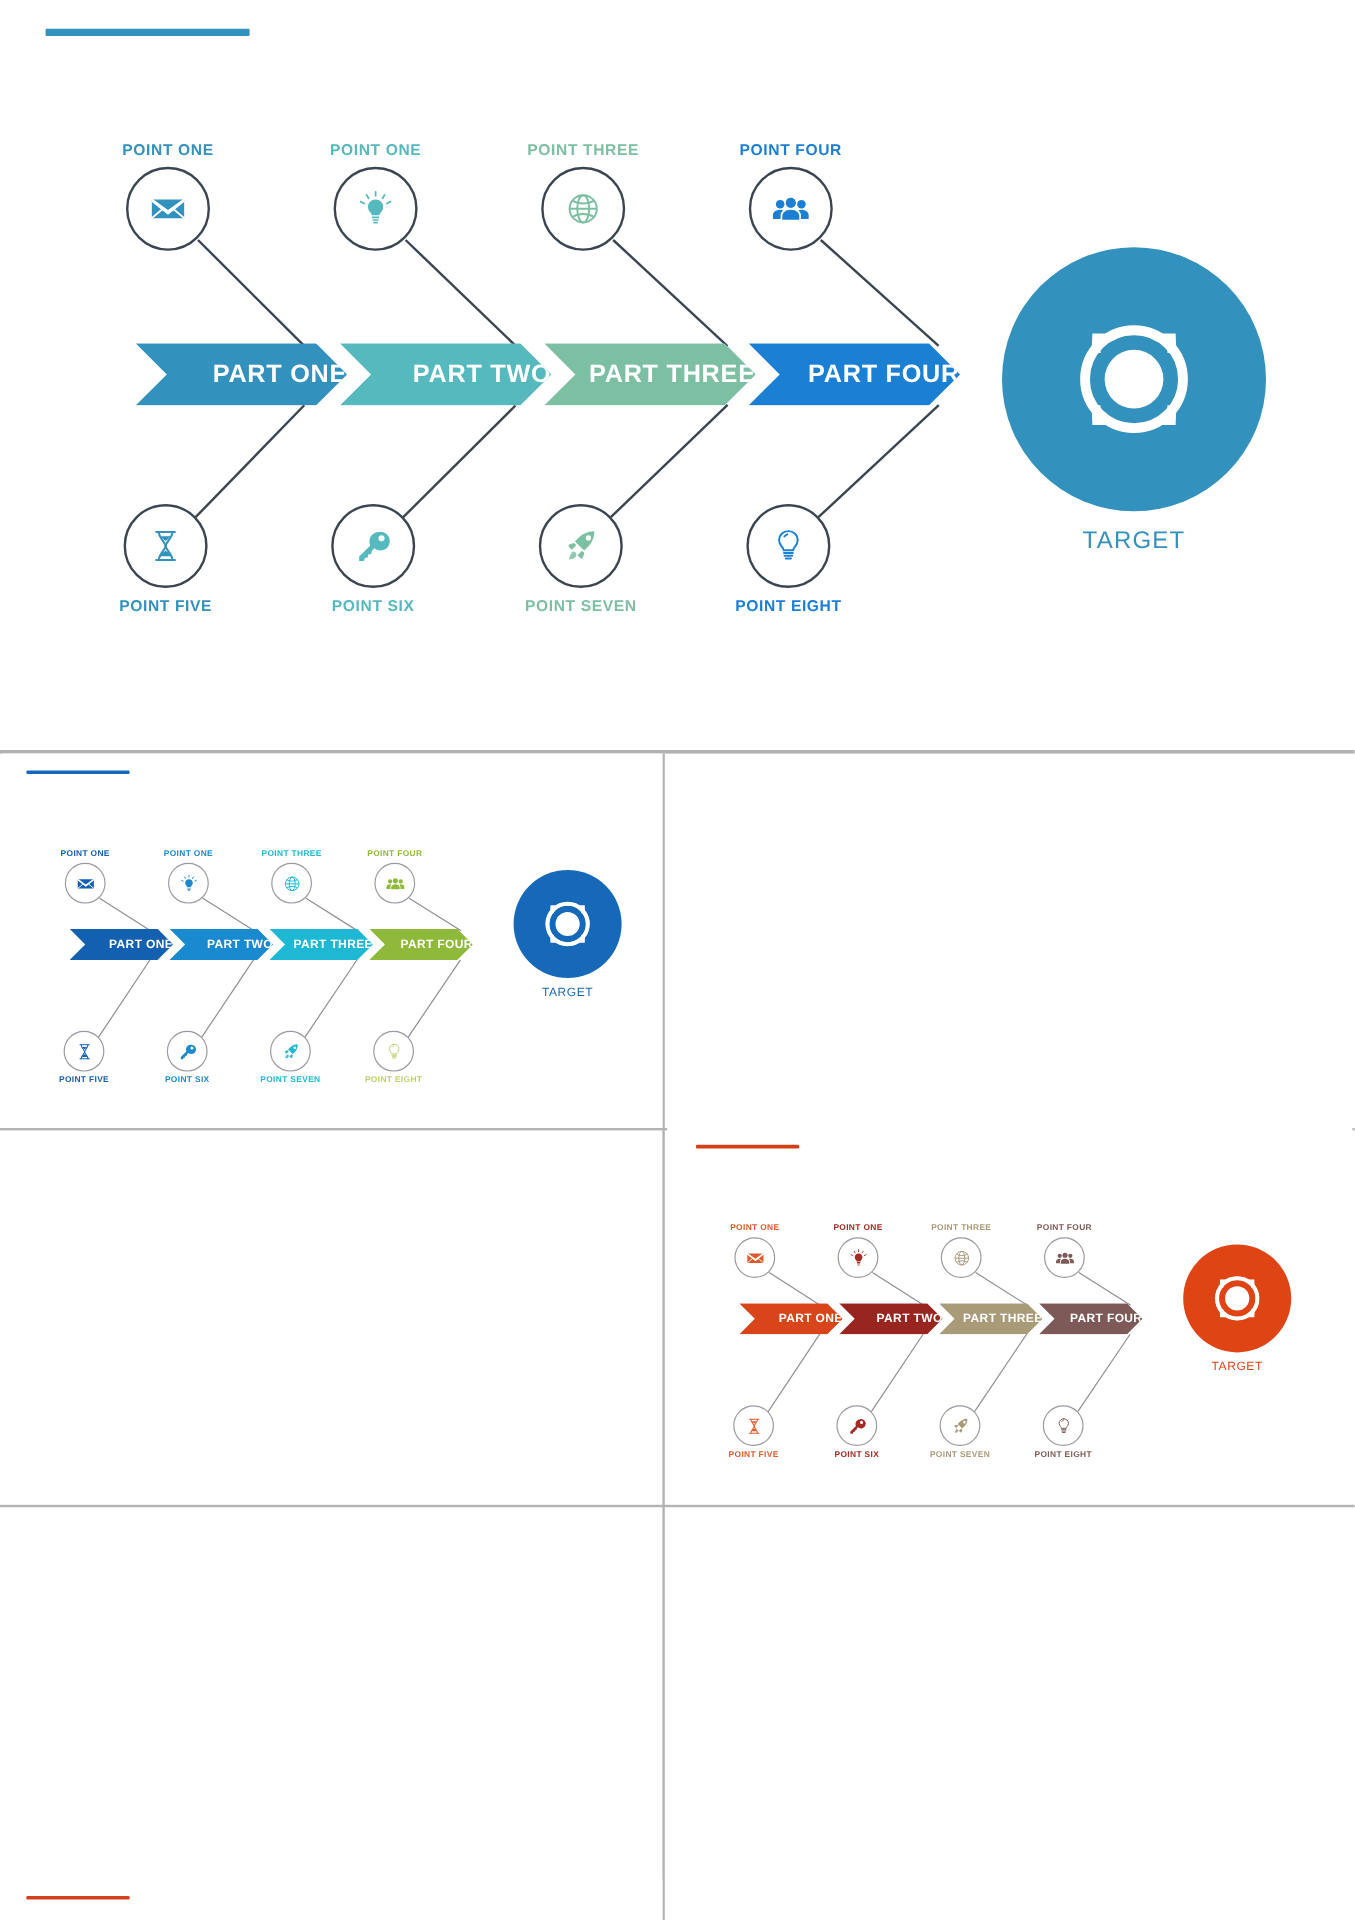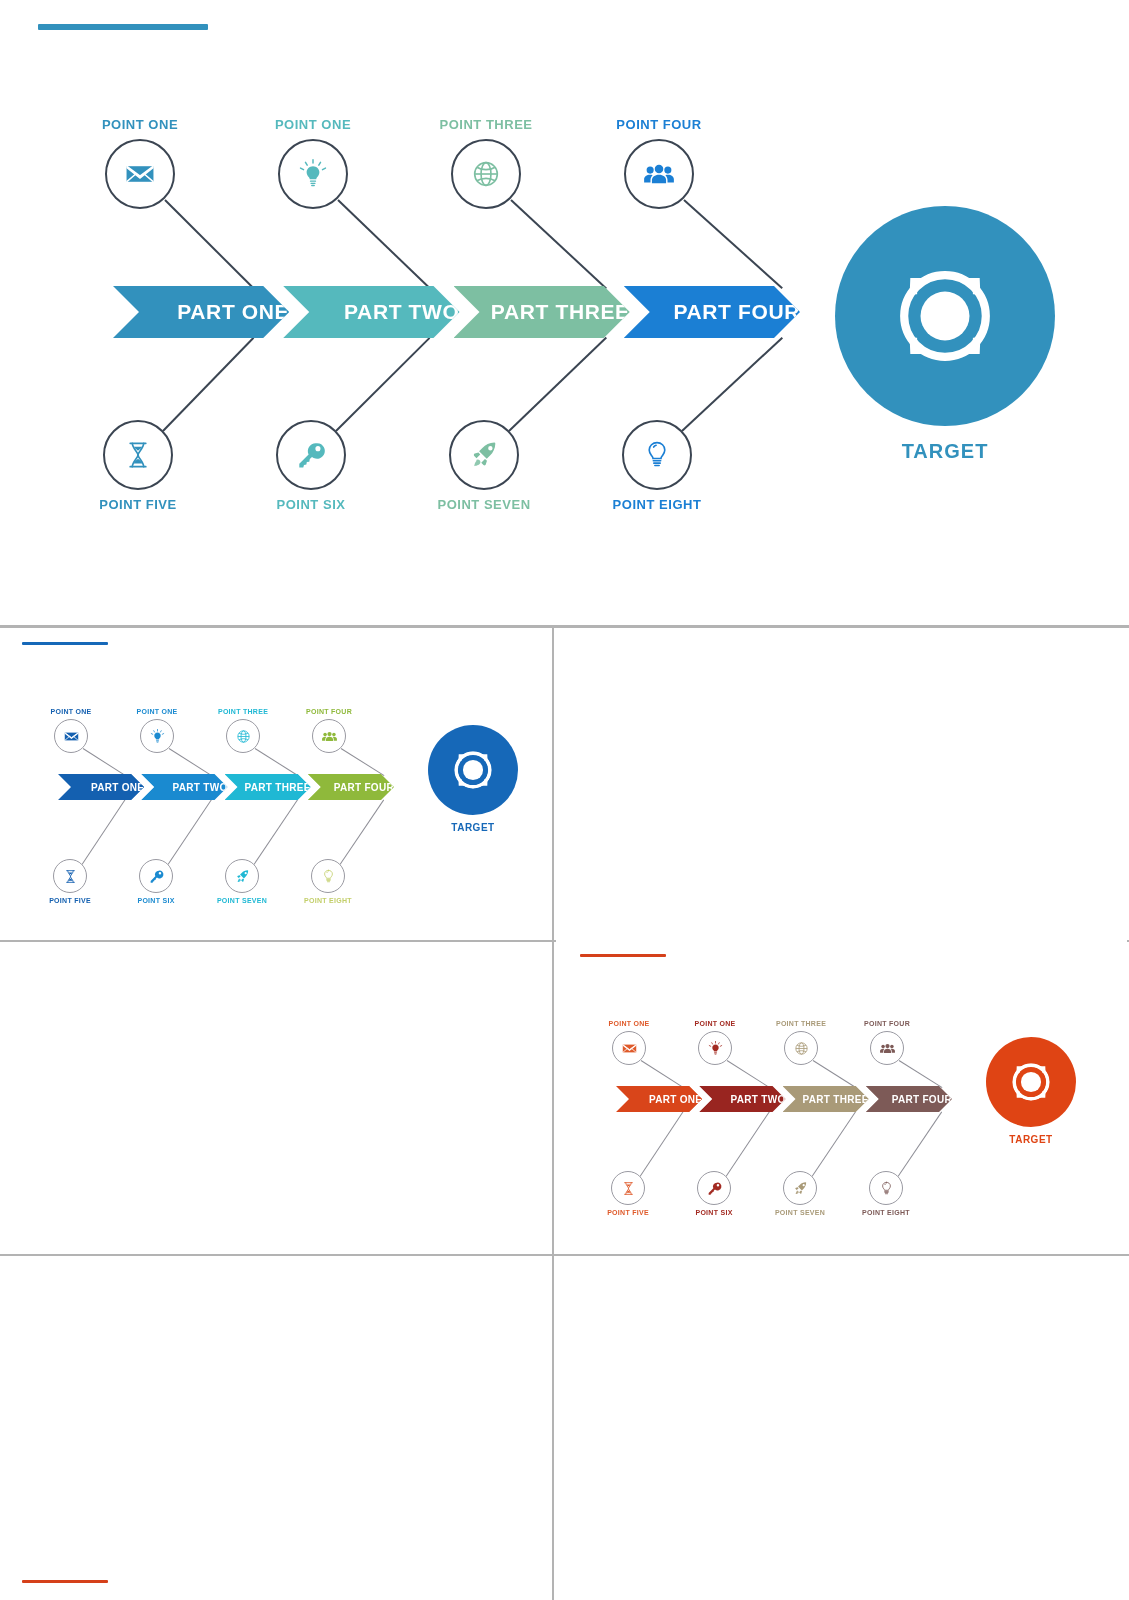--- a/index.html
+++ b/index.html
@@ -36,21 +36,21 @@
   .chev-row { position:absolute; display:flex; align-items:stretch; }
   .chev {
     position:relative;
     display:flex; align-items:center; justify-content:flex-end;
     color:#fff; font-weight:700; letter-spacing:.03em; white-space:nowrap;
   }
   .chev span { position:relative; z-index:2; }
 
   .target-wrap { position:absolute; display:flex; flex-direction:column; align-items:center; }
   .target-circle { border-radius:50%; display:flex; align-items:center; justify-content:center; }
-  .target-label { font-weight:700; letter-spacing:.05em; text-transform:uppercase; }
+  .target-label { font-weight:400; letter-spacing:.05em; text-transform:uppercase; }
 
   
   .grid { position:absolute; left:0; top:620px; width:1129px; height:980px; }
   .panel { position:absolute; background:#fff; overflow:hidden; }
   .grid-line { position:absolute; background:#b3b3b3; }
 </style>
 </head>
 <body>
 
 <div class="page">

